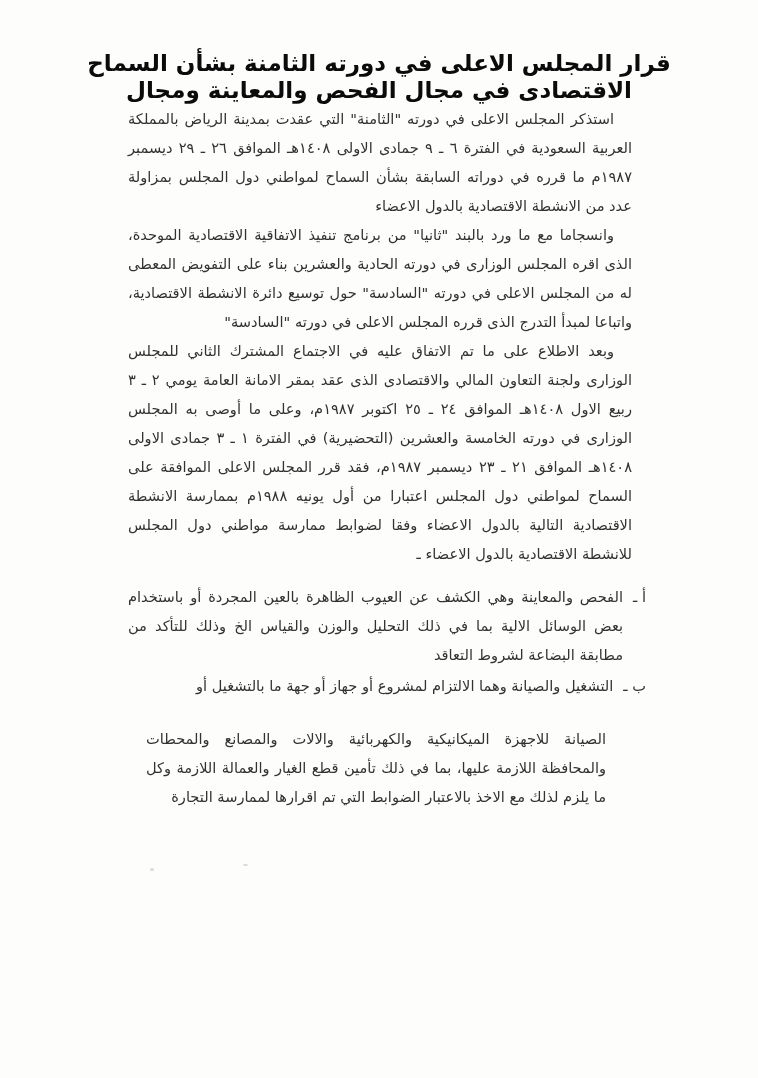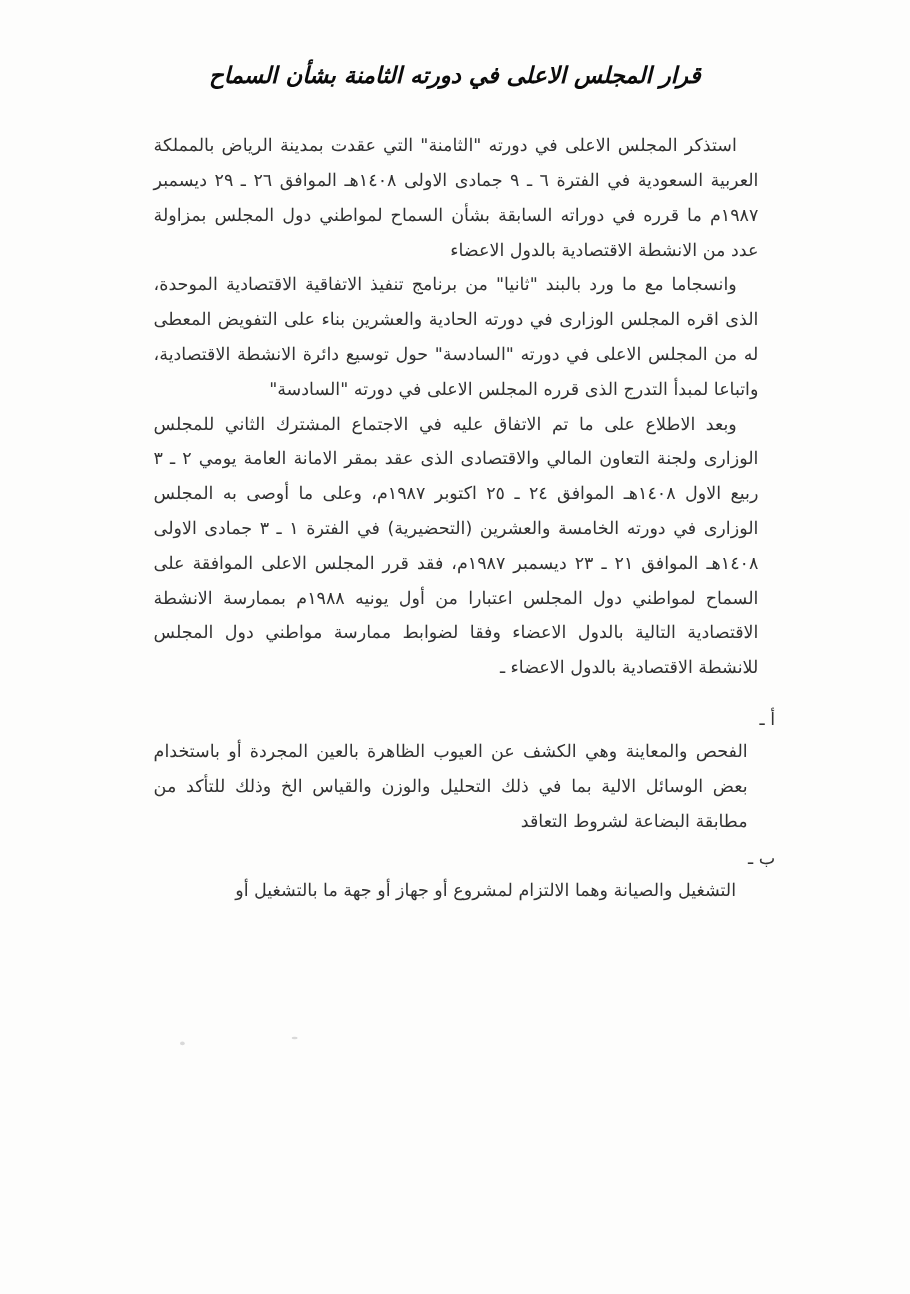--- a/index.html
+++ b/index.html
@@ -10,28 +10,26 @@
     background:#fdfdfc;
     font-family:"DejaVu Sans", sans-serif;
     direction:rtl;
     overflow:hidden;
     color:#2f2f2f;
   }
   .title-block{
     padding-top:50px;
     text-align:center;
     font-weight:bold;
-    font-size:19px;
+    font-size:23px;
     line-height:27px;
     color:#0b0b0b;
-    font-style:italic;
   }
   .title-line{white-space:nowrap;}
   .body-text{
-    margin-top:30px;
     padding:0 126px 0 128px;
     font-size:14.6px;
     line-height:29px;
     text-align:justify;
   }
   .para{
     margin:0;
     text-indent:18px;
     color:#323232;
   }
@@ -42,21 +40,21 @@
     line-height:29px;
   }
   .item{
     display:flex;
     align-items:flex-start;
     gap:10px;
     margin:0 0 2px 0;
     color:#323232;
   }
   .item .marker{flex:0 0 auto;}
-  .item .itext{text-align:justify;flex:1 1 auto;margin-top:27px;}
+  .item .itext{text-align:justify;flex:1 1 auto;}
   .continuation{
     margin-top:24px;
     padding:0 152px 0 146px;
     font-size:14.6px;
     line-height:29px;
     text-align:justify;
     color:#323232;
   }
   .speck{
     position:absolute;
@@ -66,36 +64,38 @@
   .speck-1{left:150px;top:868px;width:4px;height:3px;}
   .speck-2{left:243px;top:864px;width:5px;height:2px;}
 </style>
 </head>
 <body>
 
 <div class="page">
 
   <div class="title-block">
     <div class="title-line">قرار المجلس الاعلى في دورته الثامنة بشأن السماح</div>
+    <div class="title-line">الاقتصادى في مجال الفحص والمعاينة ومجال</div>
   </div>
 
   <div class="body-text">
     <p class="para">استذكر المجلس الاعلى في دورته "الثامنة" التي عقدت بمدينة الرياض بالمملكة العربية السعودية في الفترة ٦ ـ ٩ جمادى الاولى ١٤٠٨هـ الموافق ٢٦ ـ ٢٩ ديسمبر ١٩٨٧م ما قرره في دوراته السابقة بشأن السماح لمواطني دول المجلس بمزاولة عدد من الانشطة الاقتصادية بالدول الاعضاء</p>
     <p class="para">وانسجاما مع ما ورد بالبند "ثانيا" من برنامج تنفيذ الاتفاقية الاقتصادية الموحدة، الذى اقره المجلس الوزارى في دورته الحادية والعشرين بناء على التفويض المعطى له من المجلس الاعلى في دورته "السادسة" حول توسيع دائرة الانشطة الاقتصادية، واتباعا لمبدأ التدرج الذى قرره المجلس الاعلى في دورته "السادسة"</p>
     <p class="para">وبعد الاطلاع على ما تم الاتفاق عليه في الاجتماع المشترك الثاني للمجلس الوزارى ولجنة التعاون المالي والاقتصادى الذى عقد بمقر الامانة العامة يومي ٢ ـ ٣ ربيع الاول ١٤٠٨هـ الموافق ٢٤ ـ ٢٥ اكتوبر ١٩٨٧م، وعلى ما أوصى به المجلس الوزارى في دورته الخامسة والعشرين (التحضيرية) في الفترة ١ ـ ٣ جمادى الاولى ١٤٠٨هـ الموافق ٢١ ـ ٢٣ ديسمبر ١٩٨٧م، فقد قرر المجلس الاعلى الموافقة على السماح لمواطني دول المجلس اعتبارا من أول يونيه ١٩٨٨م بممارسة الانشطة الاقتصادية التالية بالدول الاعضاء وفقا لضوابط ممارسة مواطني دول المجلس للانشطة الاقتصادية بالدول الاعضاء ـ</p>
   </div>
 
   <div class="items">
     <div class="item">
       <span class="marker">أ ـ</span>
       <span class="itext">الفحص والمعاينة  وهي الكشف عن العيوب الظاهرة بالعين المجردة أو باستخدام بعض الوسائل الالية بما في ذلك التحليل والوزن والقياس الخ وذلك للتأكد من مطابقة البضاعة لشروط التعاقد</span>
     </div>
     <div class="item">
       <span class="marker">ب ـ</span>
       <span class="itext">التشغيل والصيانة  وهما الالتزام لمشروع أو جهاز أو جهة ما بالتشغيل أو</span>
     </div>
   </div>
 
+  <div class="continuation">الصيانة للاجهزة الميكانيكية والكهربائية والالات والمصانع والمحطات والمحافظة اللازمة عليها، بما في ذلك تأمين قطع الغيار والعمالة اللازمة وكل ما يلزم لذلك مع الاخذ بالاعتبار الضوابط التي تم اقرارها لممارسة التجارة</div>
 
   <div class="speck speck-1"></div>
   <div class="speck speck-2"></div>
 
 </div>
 
 </body></html>

